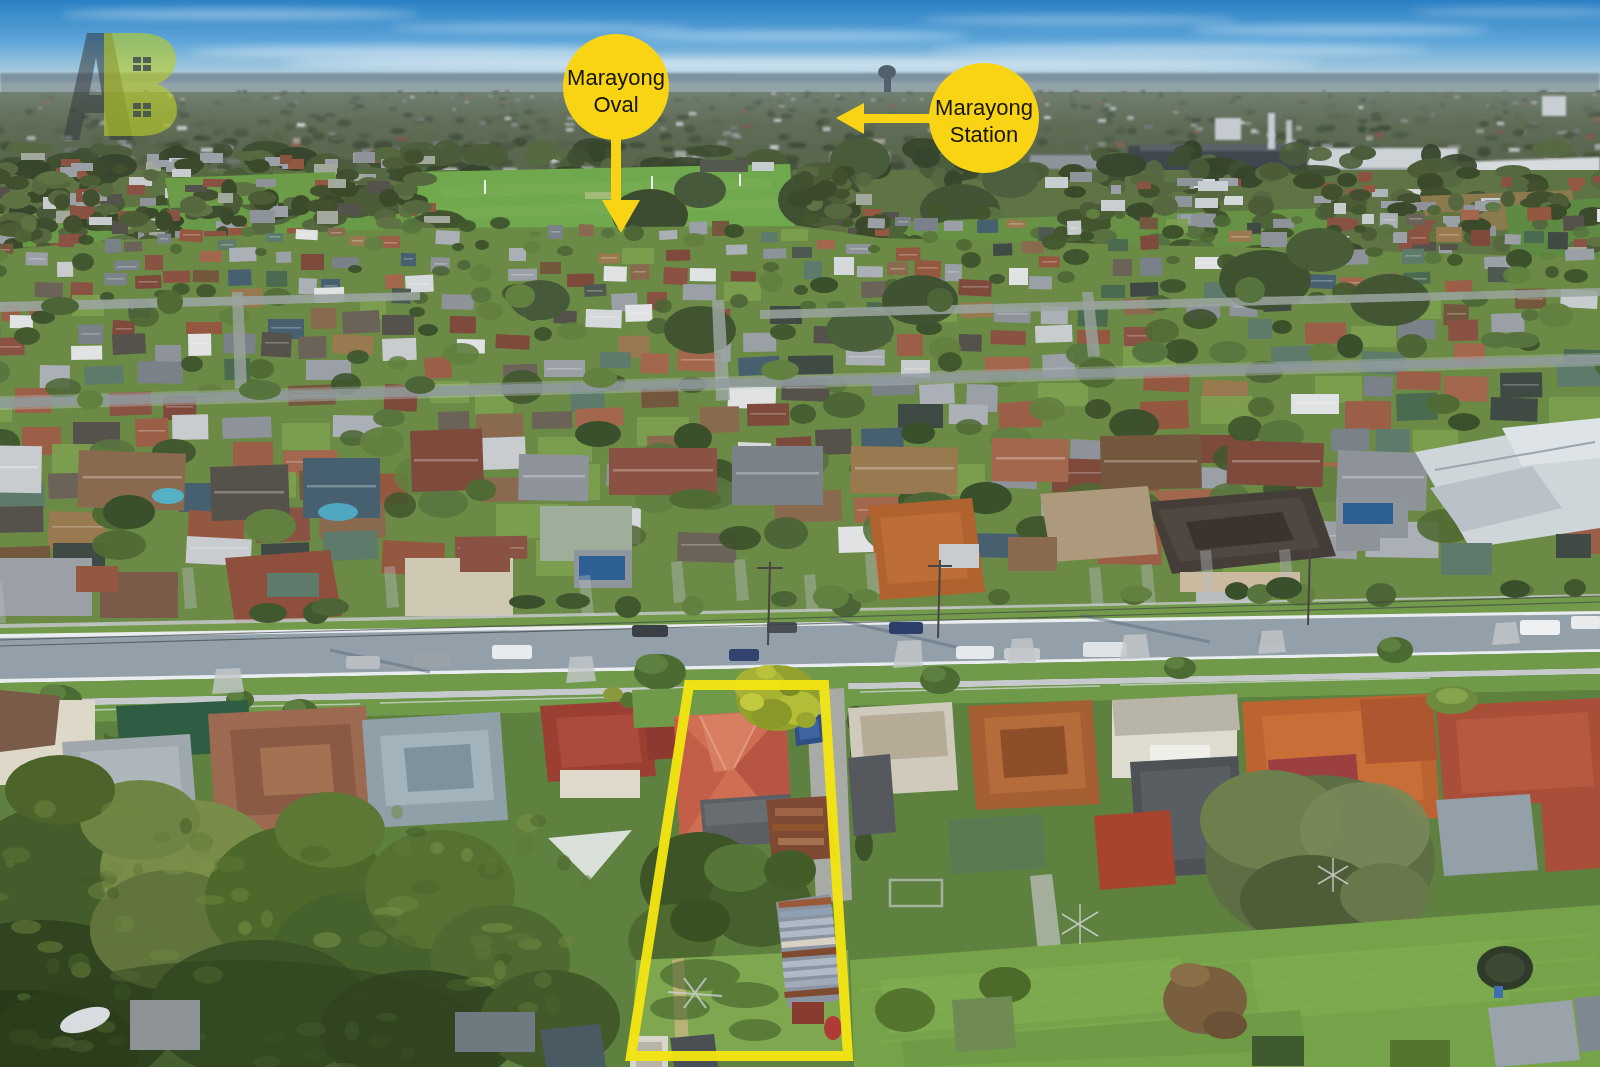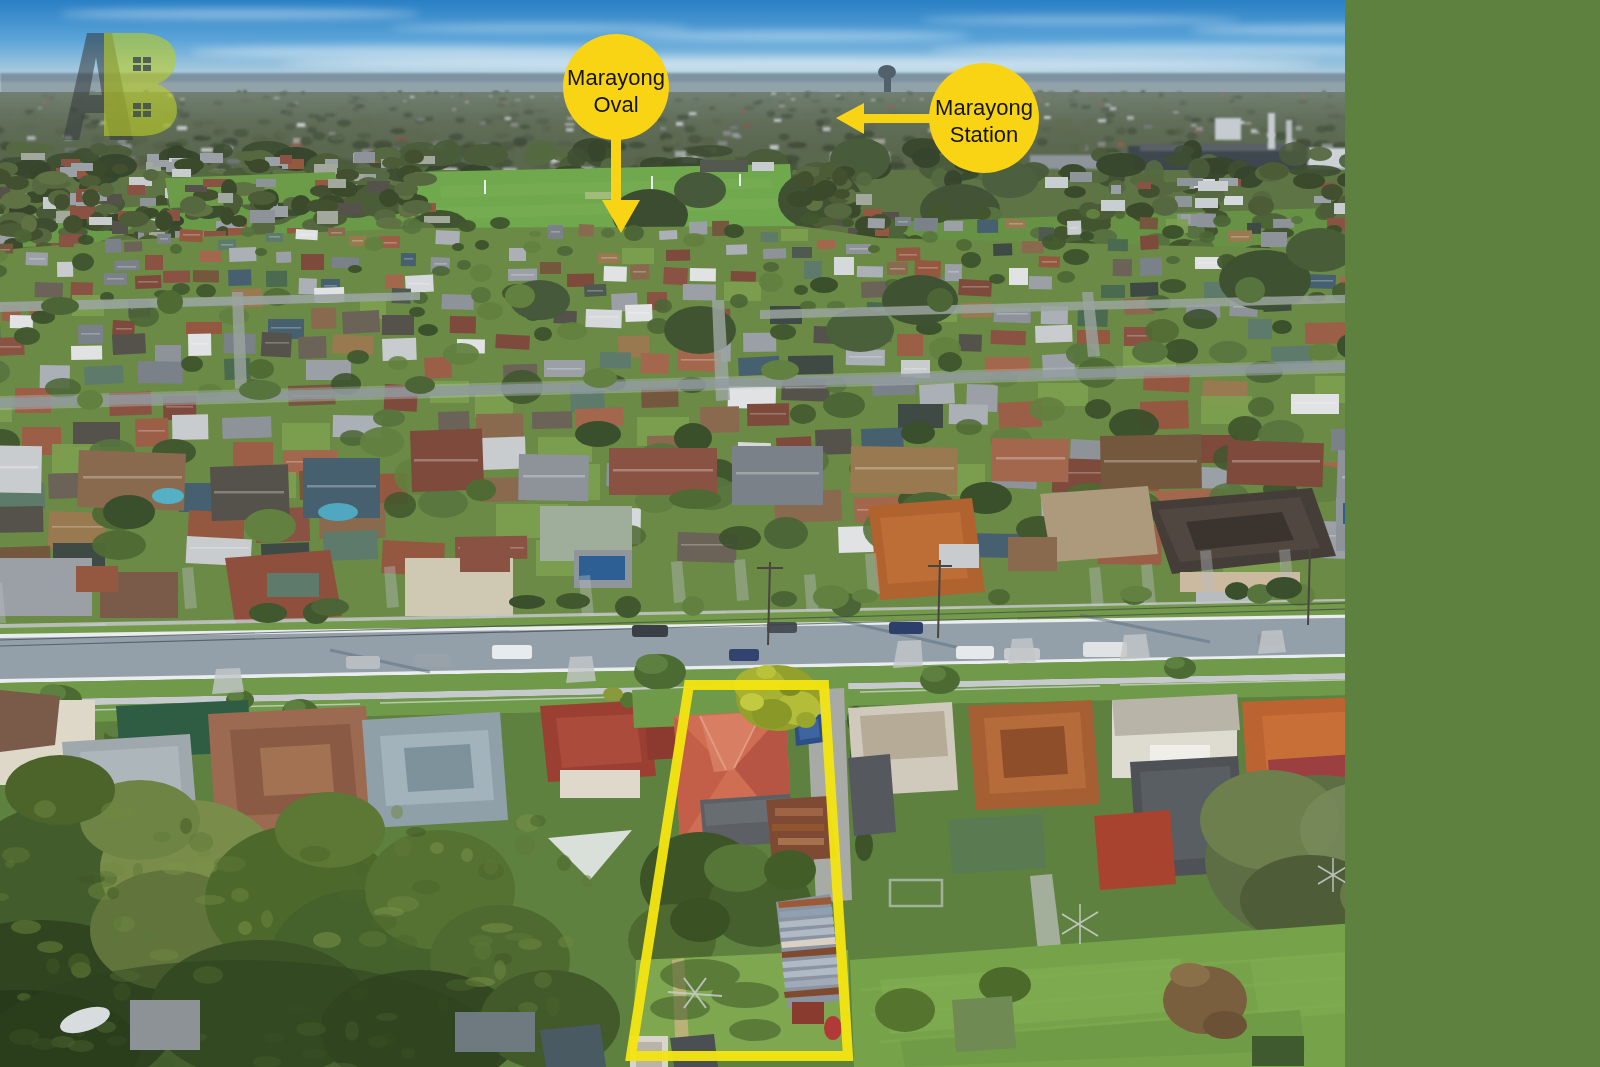--- a/index.html
+++ b/index.html
@@ -1,15 +1,15 @@
 <!DOCTYPE html>
 <html><head><meta charset="utf-8">
 <style>
 html,body{margin:0;padding:0;background:#5f8140;}
-#stage{position:relative;width:1345px;height:1067px;overflow:hidden;font-family:"Liberation Sans",sans-serif;}
+#stage{position:relative;width:1600px;height:1067px;overflow:hidden;font-family:"Liberation Sans",sans-serif;}
 </style></head><body>
 <div id="stage">
 <svg width="1600" height="1067" viewBox="0 0 1600 1067">
 <defs>
 <linearGradient id="sky" x1="0" y1="0" x2="0" y2="1">
  <stop offset="0" stop-color="#2a80c4"></stop>
  <stop offset="0.42" stop-color="#5ba4d8"></stop>
  <stop offset="0.75" stop-color="#a6cade"></stop>
  <stop offset="1" stop-color="#dde8eb"></stop>
 </linearGradient>

